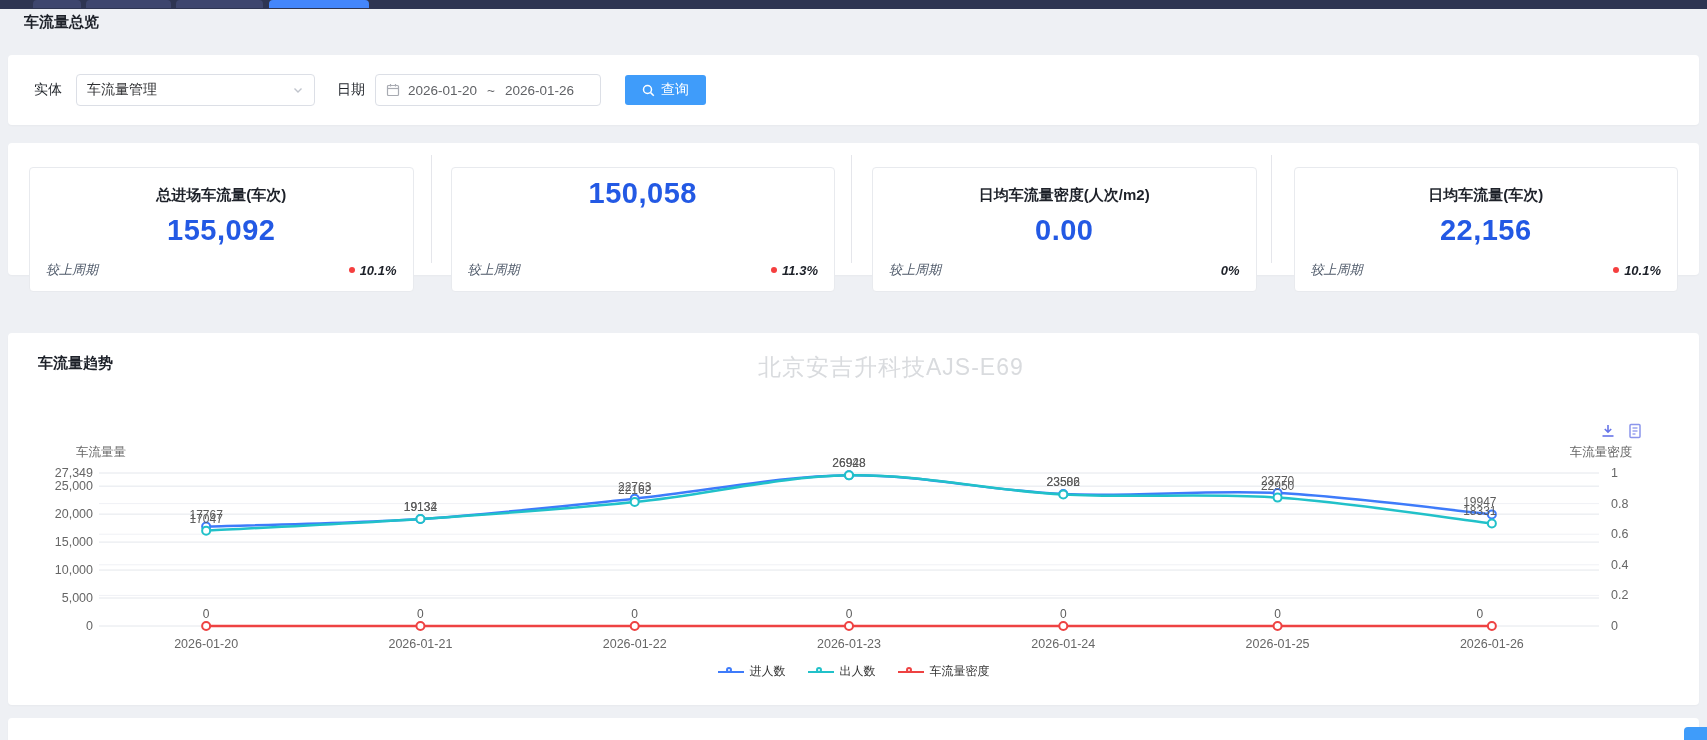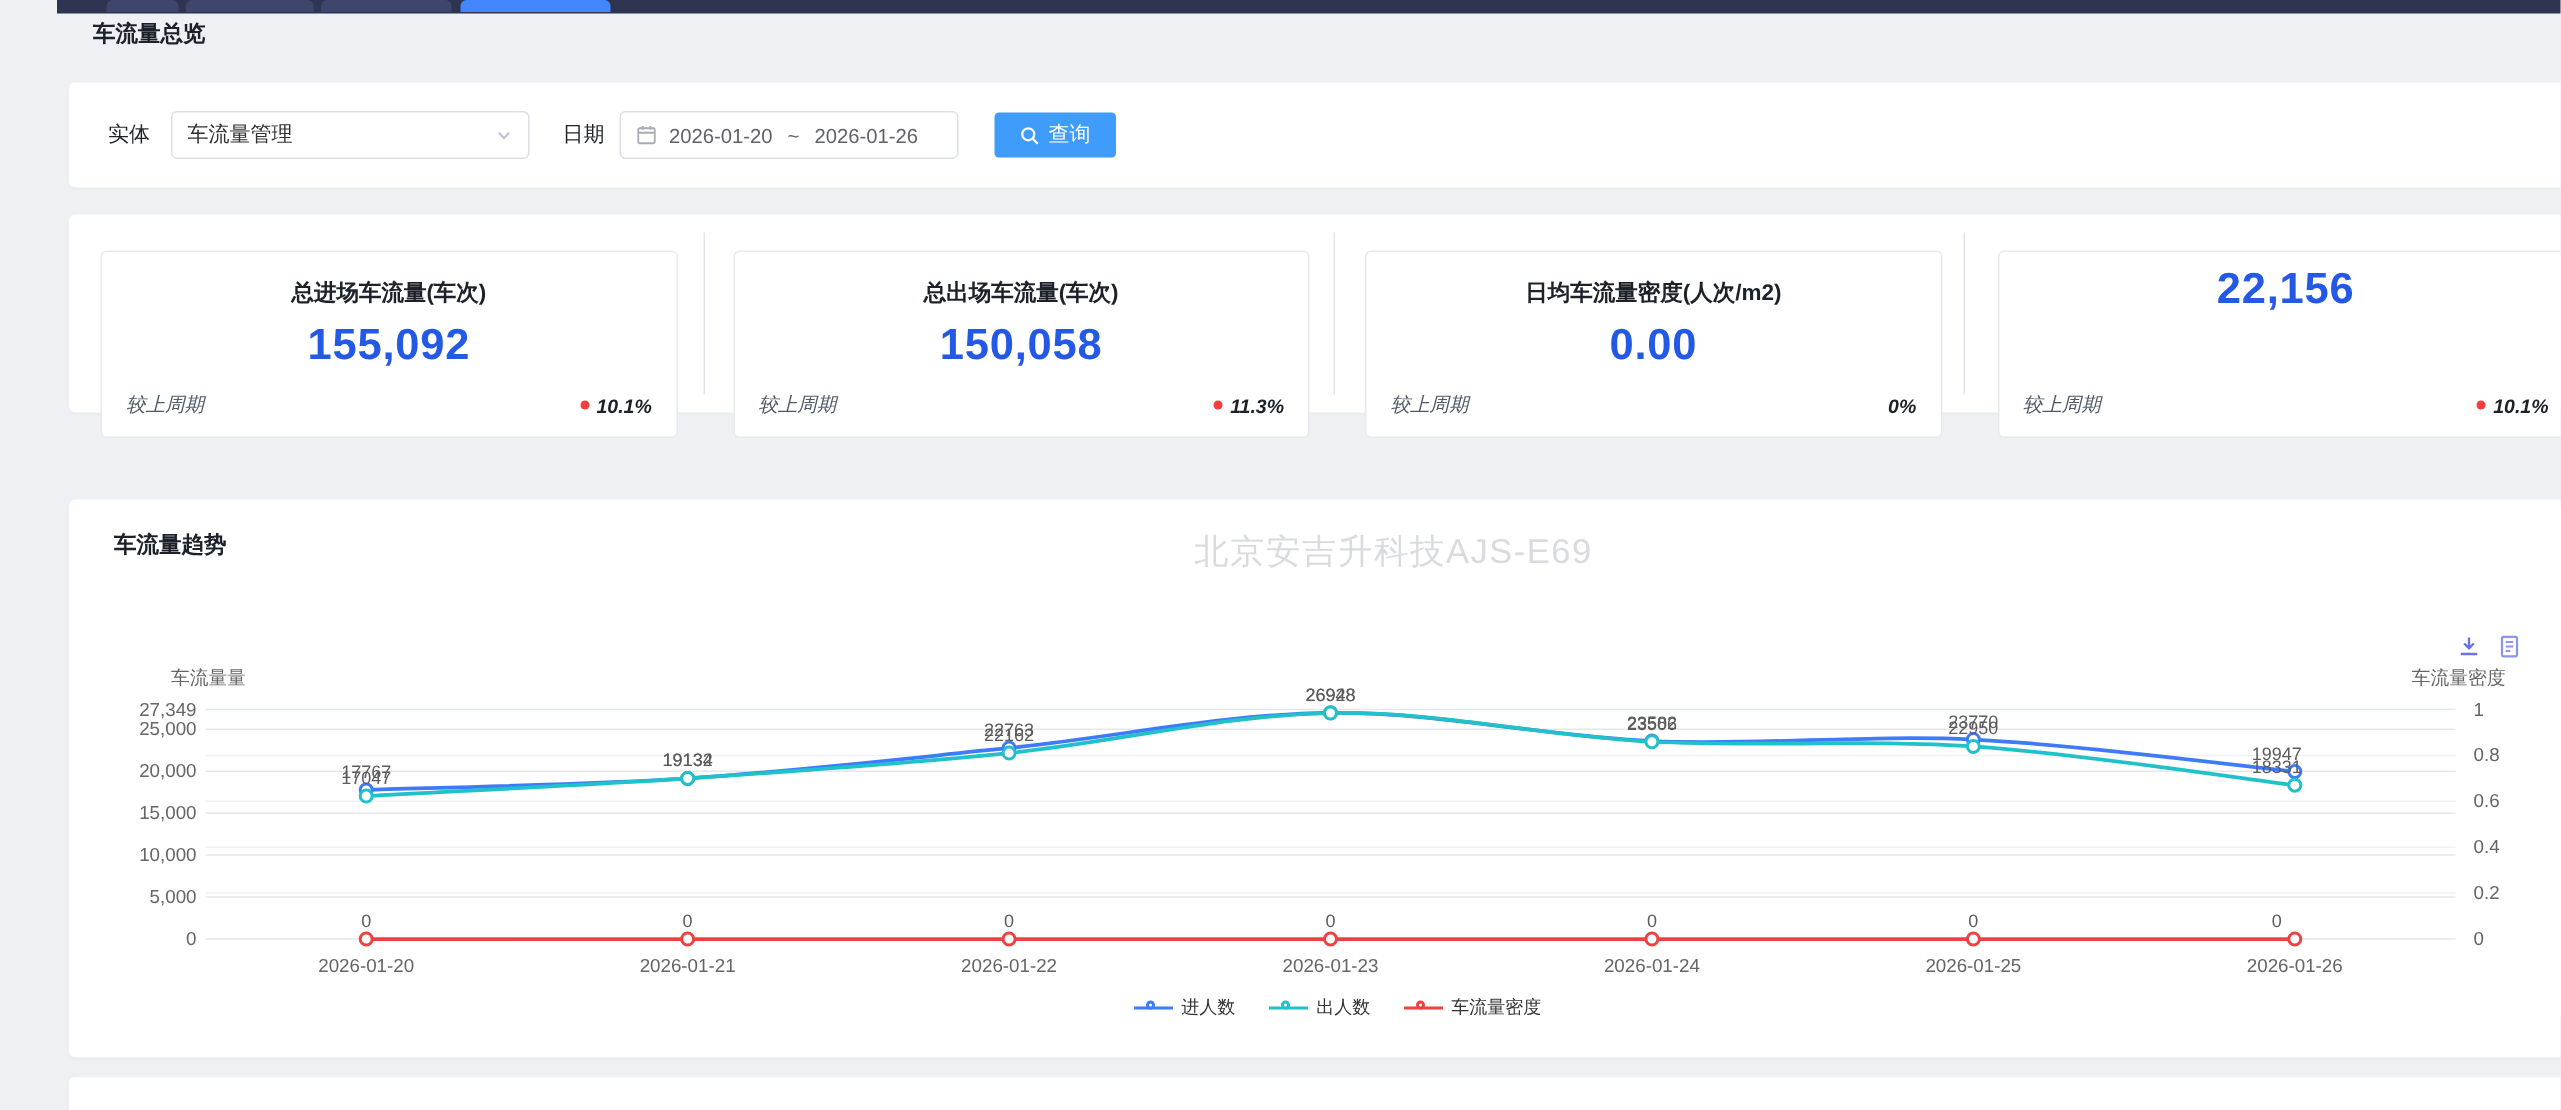--- a/index.html
+++ b/index.html
@@ -1,18 +1,18 @@
 <!DOCTYPE html>
 <html><head>
 <meta charset="utf-8">
 <style>
   * { margin:0; padding:0; box-sizing:border-box; }
   html,body { width:1707px; height:740px; overflow:hidden; }
   body { font-family:"Liberation Sans","DejaVu Sans",sans-serif; background:#eef0f4; position:relative; }
-  .screen { position:absolute; inset:0;margin-left:38px; }
+  .screen { position:absolute; inset:0; }
 
   
   .topbar { position:absolute; left:0; top:0; width:1707px; height:9px; background:#2e3552; }
   .topbar .tab { position:absolute; top:0; height:8px; border-radius:4px 4px 0 0; background:#3e466e; }
   .topbar .t1 { left:33px;  width:48px; }
   .topbar .t2 { left:86px;  width:85px; }
   .topbar .t3 { left:176px; width:87px; }
   .topbar .tab.active { left:269px; width:100px; background:#4486fb; }
 
   .page-title { position:absolute; left:24px; top:13px; font-size:15px; font-weight:bold; color:#1d2129; }
@@ -111,41 +111,41 @@
       <div class="sc-value">155,092</div>
       <div class="sc-foot">
         <span class="sc-cmp">较上周期</span>
         <span class="sc-delta">
             <i class="dot"></i>
             <b>10.1%</b>
           </span>
       </div>
     </div>
     <div class="stat-card">
-      <div class="sc-title">总出场车流量(车次)</div>
       <div class="sc-value">150,058</div>
       <div class="sc-foot">
         <span class="sc-cmp">较上周期</span>
         <span class="sc-delta">
             <i class="dot"></i>
             <b>11.3%</b>
           </span>
       </div>
     </div>
     <div class="stat-card">
       <div class="sc-title">日均车流量密度(人次/m2)</div>
       <div class="sc-value">0.00</div>
       <div class="sc-foot">
         <span class="sc-cmp">较上周期</span>
         <span class="sc-delta">
             <b>0%</b>
           </span>
       </div>
     </div>
     <div class="stat-card">
+      <div class="sc-title">日均车流量(车次)</div>
       <div class="sc-value">22,156</div>
       <div class="sc-foot">
         <span class="sc-cmp">较上周期</span>
         <span class="sc-delta">
             <i class="dot"></i>
             <b>10.1%</b>
           </span>
       </div>
     </div>
     <div class="card-divider cd1"></div>

